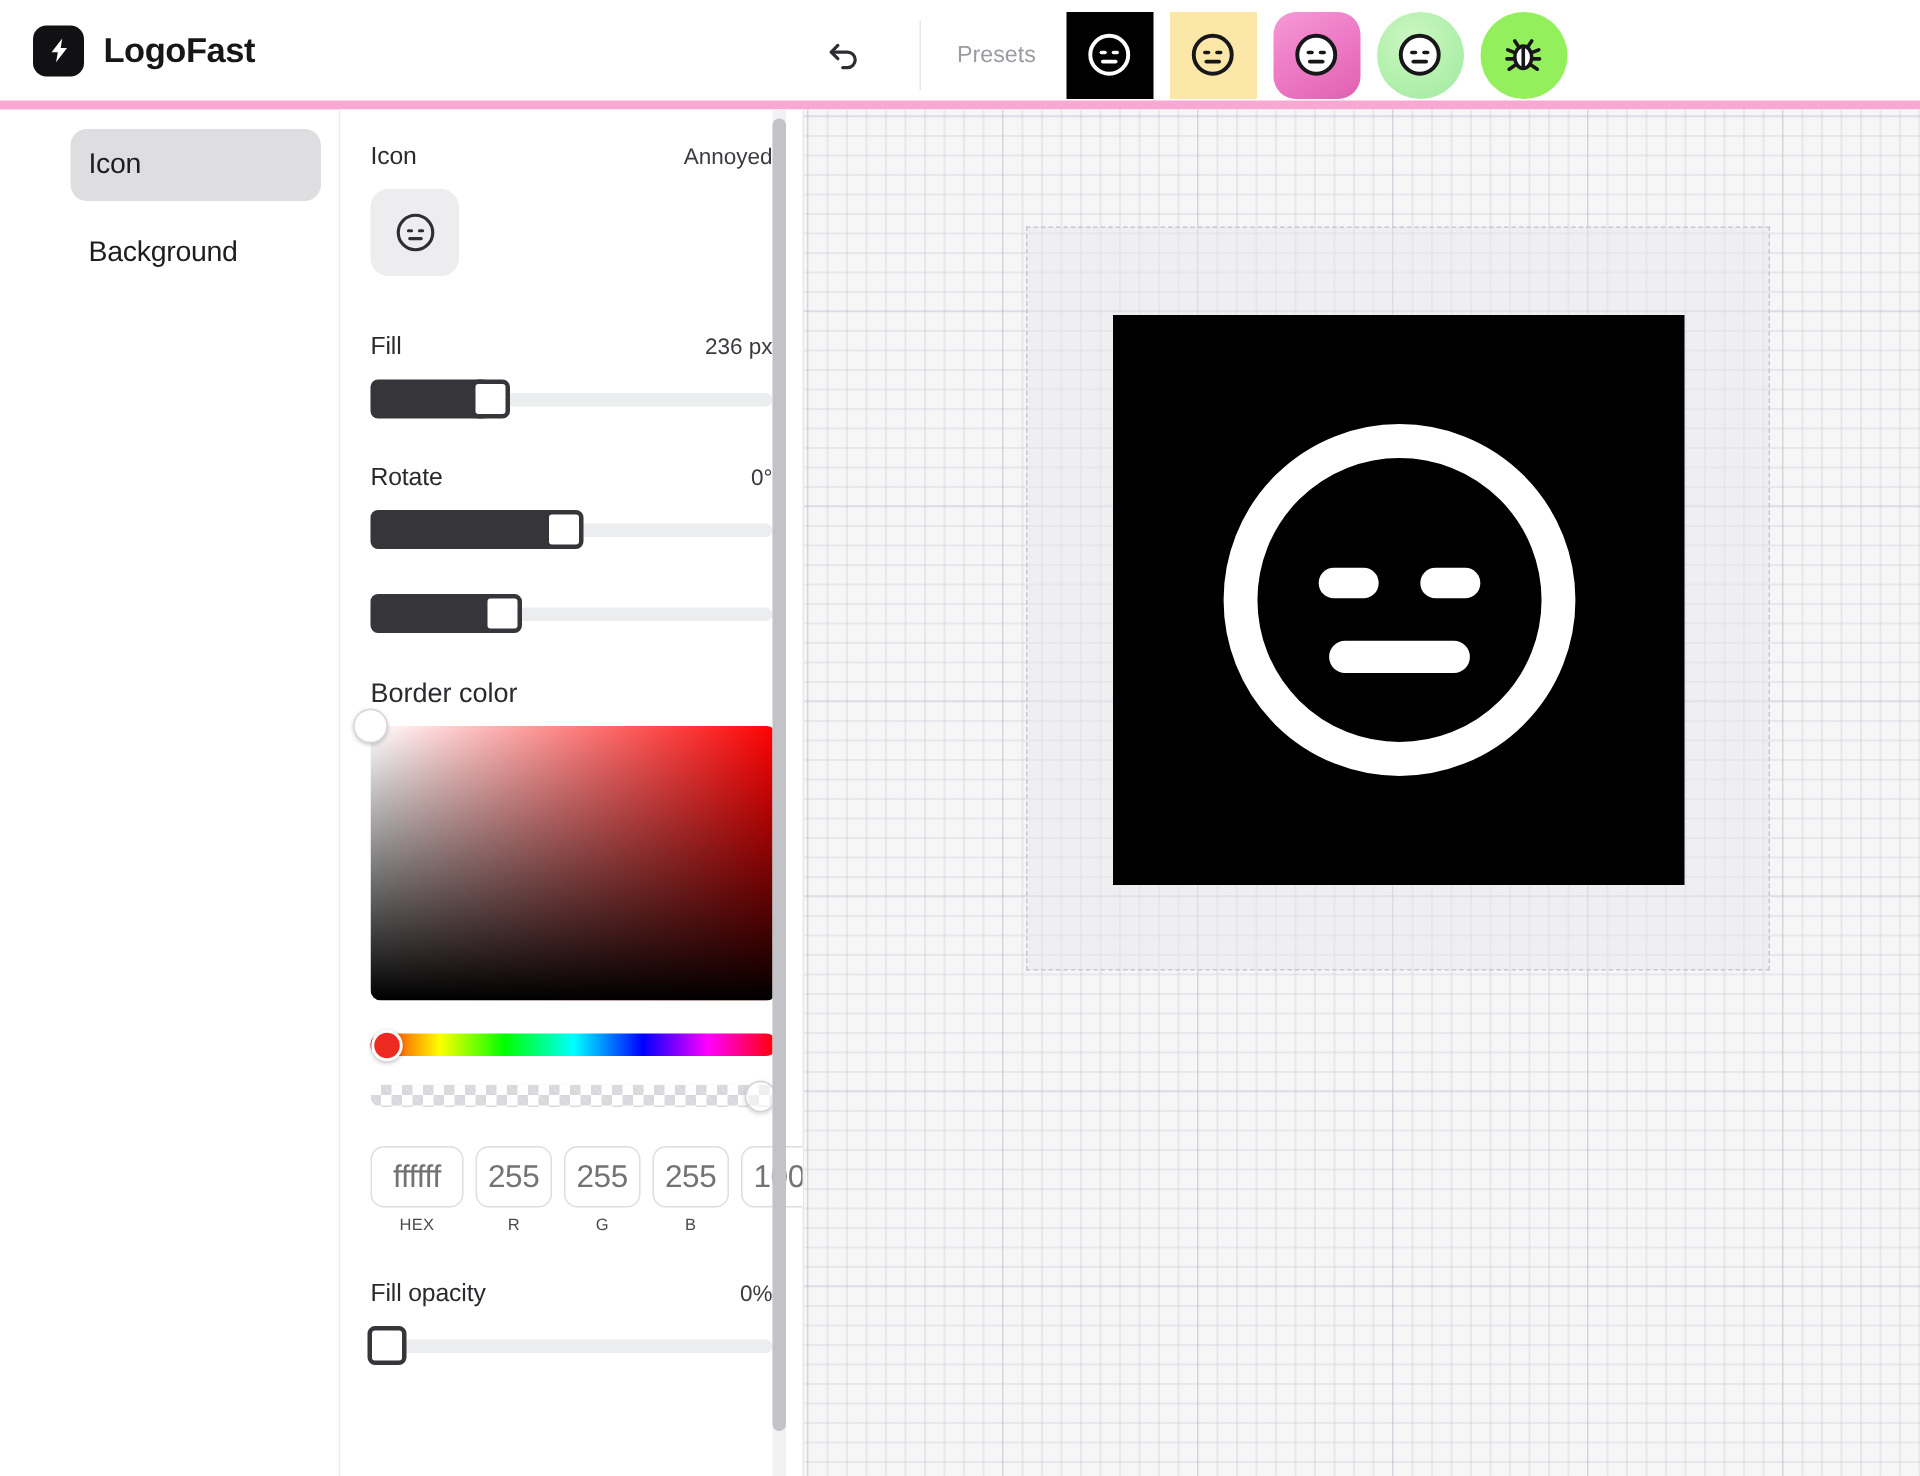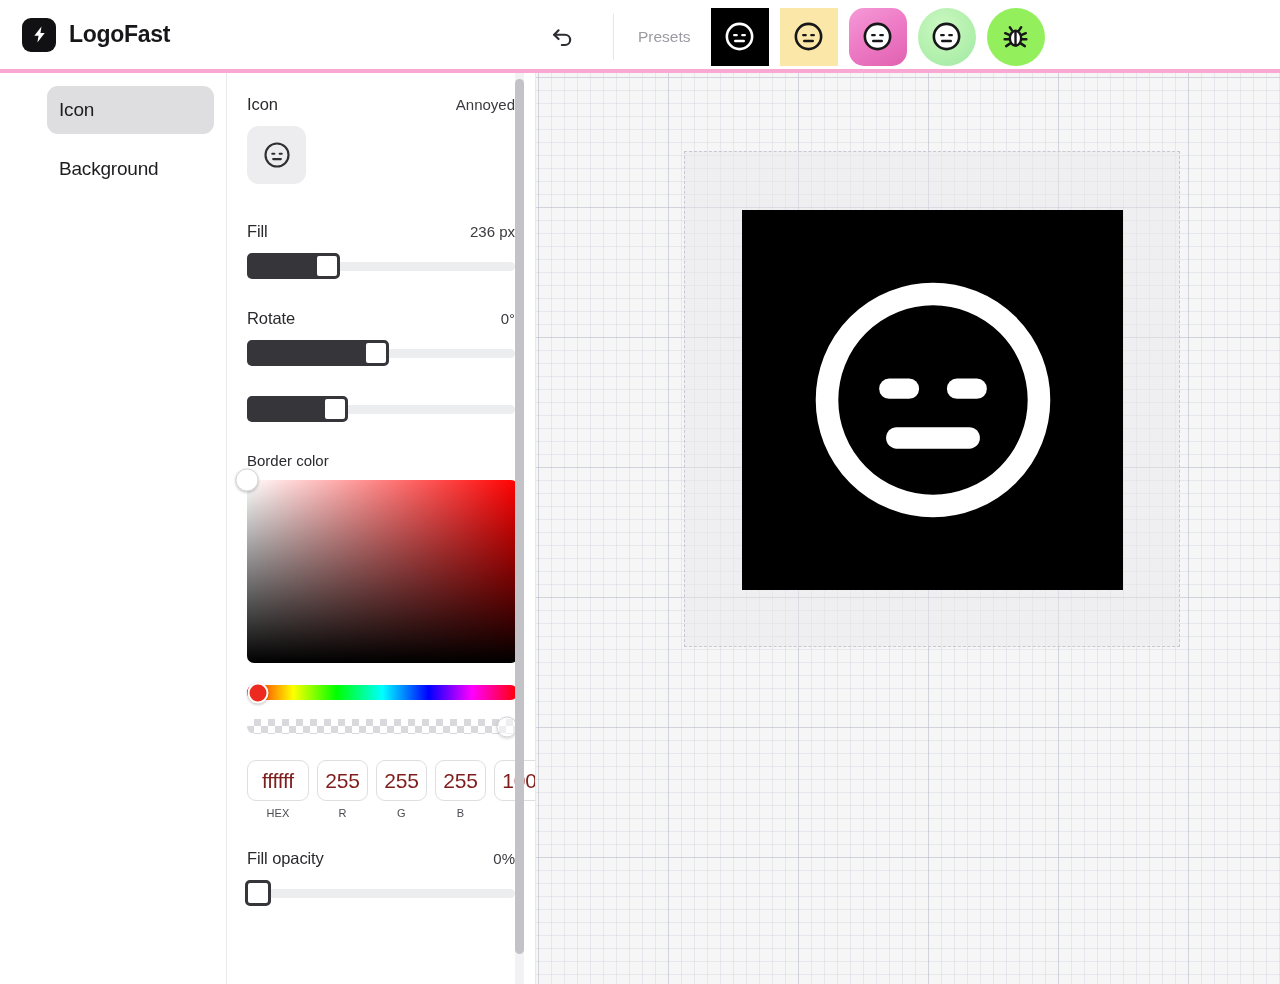--- a/index.html
+++ b/index.html
@@ -10,21 +10,21 @@
     font-family: "Liberation Sans", sans-serif;
     -webkit-font-smoothing: antialiased;
   }
 
   .app { width: 1280px; height: 984px; display: flex; flex-direction: column; }
 
   
   .header {
     height: 73px; min-height: 73px;
     background: #ffffff;
-    border-bottom: 4px solid #f9a8d4;
+    border-bottom: 6px solid #f9a8d4;
     display: flex; align-items: center;
     padding: 0 20px 0 22px;
     position: relative;
   }
   .brand { display: flex; align-items: center; gap: 13px; }
   .brand-mark {
     width: 34px; height: 34px; border-radius: 9px;
     background: #111113;
     display: flex; align-items: center; justify-content: center;
   }
@@ -117,21 +117,21 @@
     position: absolute; left: 0; height: 26px;
     background: #35353a; border-radius: 5px;
   }
   .slider-thumb {
     position: absolute; width: 26px; height: 26px;
     background: #ffffff; border: 3px solid #35353a;
     border-radius: 5px; transform: translateX(-50%);
   }
 
   
-  .cp-label { font-size: 15px; color: #2a2a2e; margin-bottom: 11px; }
+  .cp-label { font-size: 18px; color: #2a2a2e; margin-bottom: 11px; }
   .cp-area {
     position: relative; width: 271px; height: 183px; border-radius: 7px;
     background:
       linear-gradient(to top, #000000, rgba(0,0,0,0)),
       linear-gradient(to right, #ffffff, #ff0000);
     cursor: crosshair;
   }
   .cp-handle {
     position: absolute; width: 23px; height: 23px; border-radius: 50%;
     background: #ffffff; border: 1px solid #d6d6da;
@@ -169,21 +169,21 @@
     border-radius: 50%; background: rgba(255,255,255,0.55);
     border: 1px solid #d2d2d7;
     box-shadow: 0 1px 3px rgba(0,0,0,.18);
     transform: translate(-50%,-50%);
   }
   .fields { display: flex; gap: 8px; margin-top: 26px; }
   .field-col { display: flex; flex-direction: column; align-items: center; }
   .field-box {
     height: 41px; border: 1px solid #dedee2; border-radius: 9px;
     display: flex; align-items: center; justify-content: center;
-    font-size: 21px; color: #7f1d1d; background: #fff;
+    font-size: 21px; color: #737373; background: #fff;
     letter-spacing: -0.2px; cursor: text;
   }
   .fb-hex { width: 62px; }
   .fb-num { width: 51px; }
   .field-cap {
     font-size: 11px; font-weight: 400; color: #4b4b51;
     margin-top: 6px; letter-spacing: 0.2px;
   }
 
   

